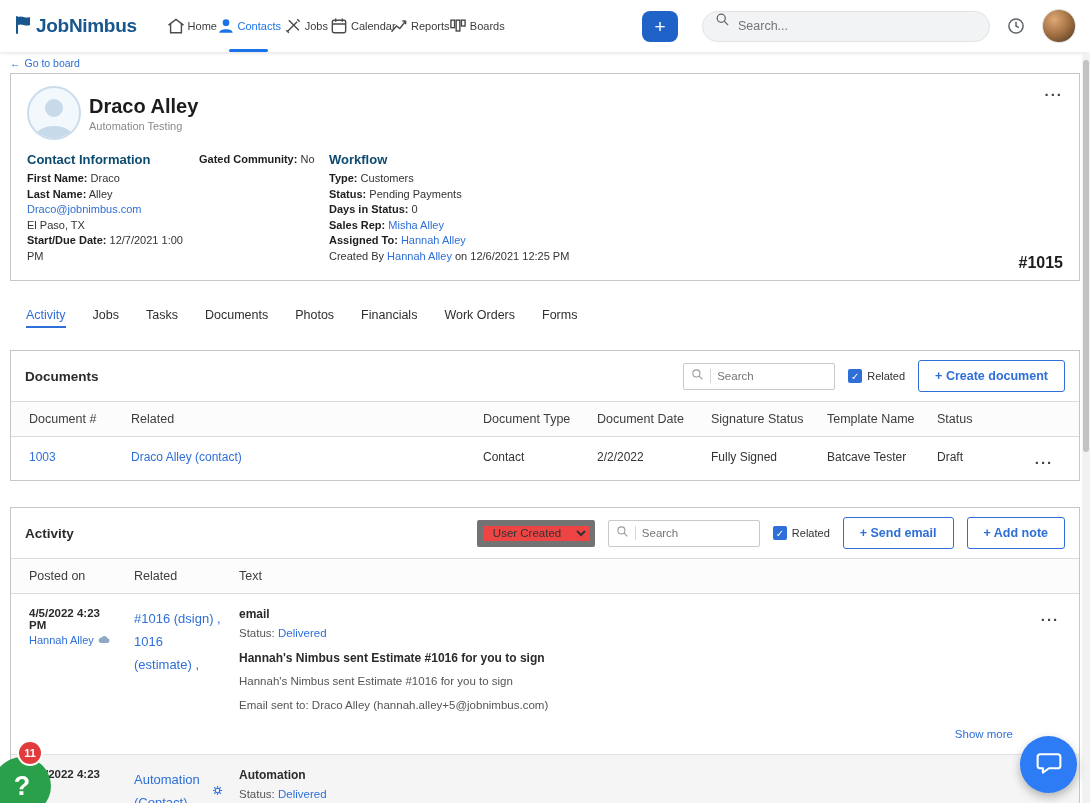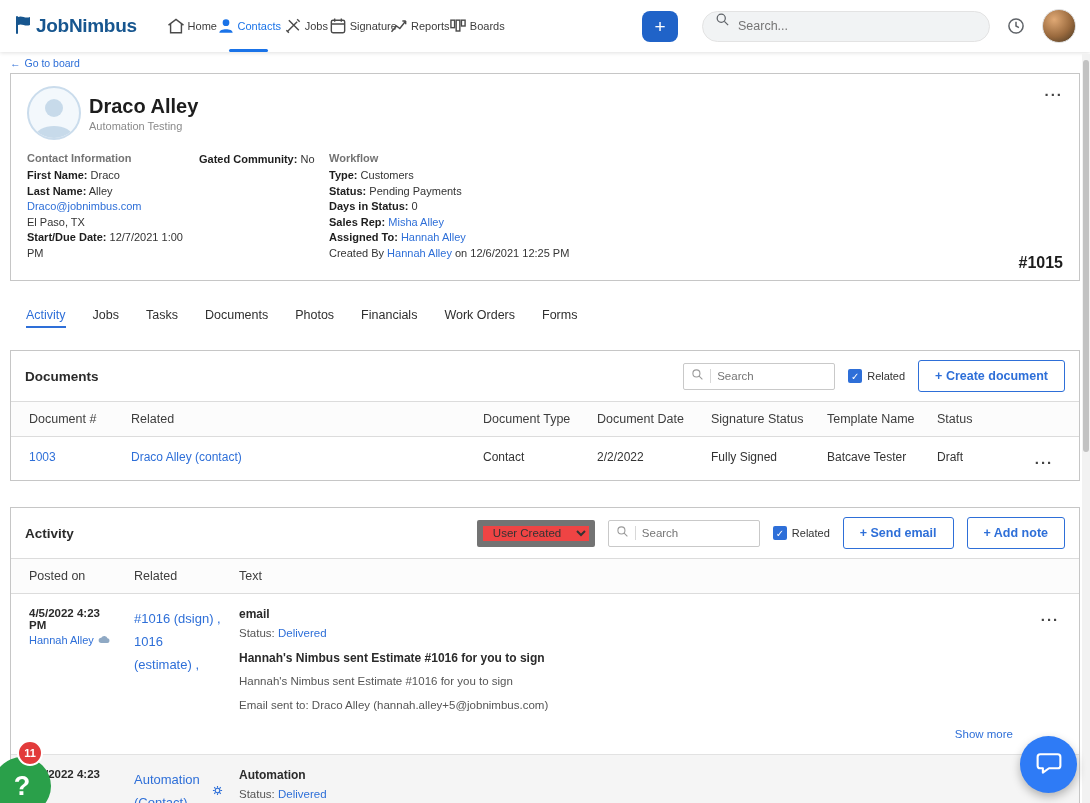--- a/index.html
+++ b/index.html
@@ -41,21 +41,21 @@
   .contact-avatar { width:54px; height:54px; border-radius:50%; background:#f3f8fc; border:2px solid #cadcec;
     display:flex; align-items:flex-end; justify-content:center; overflow:hidden; }
   .contact-name { font-size:20px; font-weight:bold; color:#1d1d1d; }
   .contact-subtitle { font-size:11px; color:#8a8a8a; margin-top:2px; }
   .more-btn { background:none; border:none; font-weight:bold; font-size:15px; letter-spacing:2px; color:#444; cursor:pointer; }
   .card-more { position:absolute; top:8px; right:16px; }
   .contact-cols { display:flex; align-items:flex-start; margin-top:12px; }
   .col-info { width:172px; }
   .col-gated { width:130px; }
   .col-workflow { flex:1; }
-  .col-heading { font-size:11px; font-weight:bold; color:#737373; margin-bottom:4px; }
+  .col-heading { font-size:13px; font-weight:bold; color:#0c4a6e; margin-bottom:4px; }
   .info-line { font-size:11px; line-height:15.5px; color:#333; }
   .info-line b { color:#1d1d1d; }
   .record-number { position:absolute; right:16px; bottom:8px; font-size:16px; font-weight:bold; color:#1d1d1d; }
 
   
   .tabs { display:flex; gap:27px; padding:27px 26px 8px; }
   .tab { font-size:12.5px; color:#2f2f2f; cursor:pointer; padding-bottom:6px; position:relative; }
   .tab.active { color:#2e6fd8; }
   .tab.active::after { content:""; position:absolute; left:0; right:0; bottom:0; height:2px; background:#2e6fd8; }
 
@@ -155,21 +155,21 @@
         </span>
       <span>Jobs</span>
     </div>
     <div class="nav-item">
       <span>
           <svg width="20" height="20" viewBox="0 0 24 24" fill="none" stroke="#4a4a4a" stroke-width="1.7">
             <rect x="4" y="5" width="16" height="15" rx="2"></rect>
             <path d="M4 9.5 H20 M8 3 V7 M16 3 V7"></path>
           </svg>
         </span>
-      <span>Signature</span>
+      <span>Calendar</span>
     </div>
     <div class="nav-item">
       <span>
           <svg width="20" height="20" viewBox="0 0 24 24" fill="none" stroke="#4a4a4a" stroke-width="1.7">
             <path d="M3 19 L9 12 L13 15 L20 6"></path>
             <path d="M20 6 L20 10 M20 6 L16 6"></path>
           </svg>
         </span>
       <span>Reports</span>
     </div>

